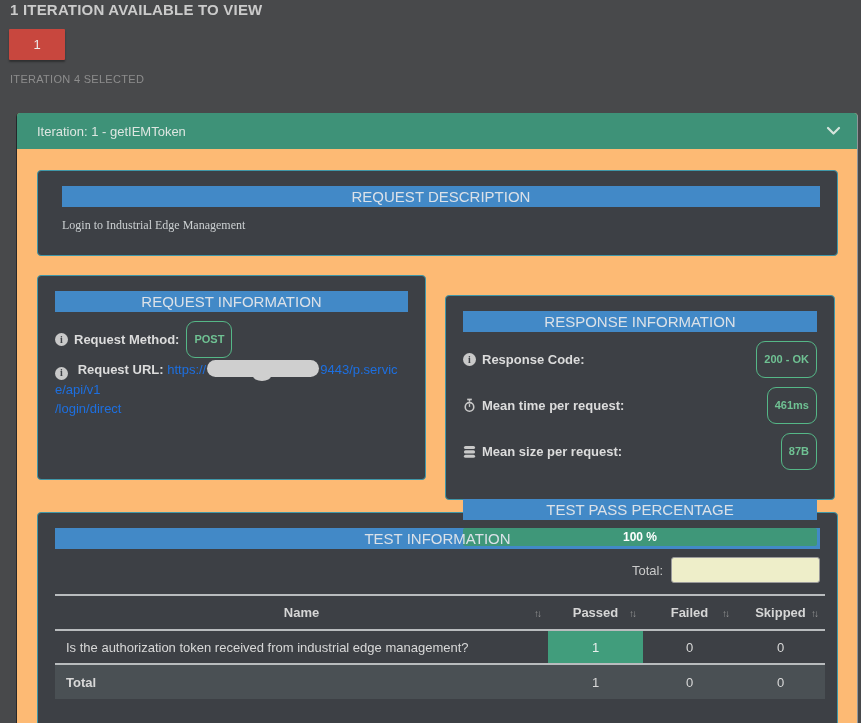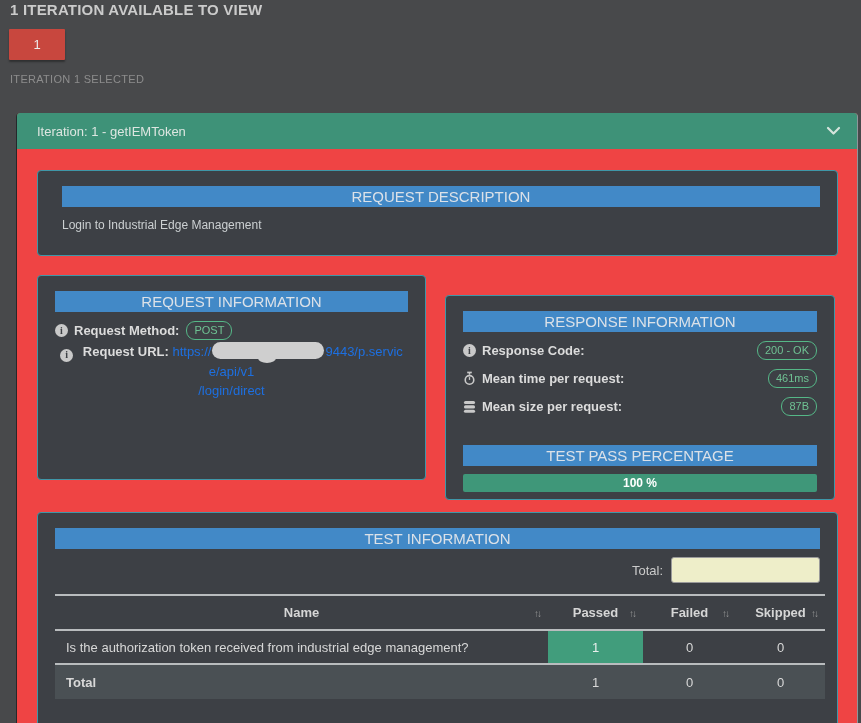--- a/index.html
+++ b/index.html
@@ -14,63 +14,63 @@
     display:block; margin:11px 0 0 9px; width:56px; height:31px;
     background:#c8473e; border:none; border-radius:1px; color:#eceaea;
     font-size:13px; font-family:inherit; cursor:pointer;
     box-shadow:0 2px 2px rgba(0,0,0,.35);
   }
   .selected-caption { margin:13px 0 0 10px; font-size:11px; color:#8d8d8d; letter-spacing:.3px; }
 
   
   .panel {
     position:absolute; left:16px; top:113px; width:842px; bottom:0;
-    background:#ef4444; border-left:1px solid #26282b; border-right:1px solid #8f969a;
+    background:#fdba74; border-left:1px solid #26282b; border-right:1px solid #8f969a;
     border-radius:4px 4px 0 0;
   }
   .panel-header {
     height:36px; background:#3e9278; border-radius:3px 3px 0 0;
     display:flex; align-items:center; padding:0 16px 0 20px;
     color:#dde6e1; font-size:13px; cursor:pointer;
   }
   .panel-header .chev { margin-left:auto; display:flex; }
   .panel-body { padding:21px 19px 0 20px; }
 
   .card { border:1px solid #3f97a8; border-radius:4px; padding:15px 17px; background:#3d4045; }
   .bluebar {
     background:#4289c7; color:#dbe1e8; text-align:center;
     font-size:15px; height:21px; line-height:21px; overflow:hidden;
   }
 
   
   .desc-card { height:86px; margin-bottom:19px;padding-left:24px; }
-  .desc-text { margin-top:11px; font-family:Liberation Sans, sans-serif; font-size:12px; color:#ccd0d2; }
+  .desc-text { margin-top:11px; font-family:Liberation Serif, serif; font-size:12px; color:#ccd0d2; }
 
   
   .two-col { display:flex; gap:19px; margin-bottom:12px; }
   .req-card  { width:389px; height:205px; }
   .resp-card { width:390px; height:205px;margin-top:20px; }
 
   .info-line { display:flex; align-items:center; margin-top:9px; font-size:13px; line-height:19px; color:#dcdcdc; }
   .info-line .lbl { font-weight:bold; white-space:nowrap; }
   .icon-info {
     flex:0 0 auto; width:13px; height:13px; border-radius:50%;
     background:#c9c9c9; color:#3d4045; font-size:10px; font-weight:bold;
     display:inline-flex; align-items:center; justify-content:center;
     margin-right:6px; font-family:"Liberation Serif", serif; line-height:1;
   }
   .icon-svg { flex:0 0 auto; margin-right:6px; display:inline-flex; }
 
   .badge {
     border:1px solid #55b787; color:#6fc193; border-radius:9px;
-    font-size:11px; font-weight:normal; padding:2px 7px; line-height:13px; white-space:nowrap;
+    font-size:11px; font-weight:bold; padding:11px 7px; line-height:13px; white-space:nowrap;
   }
   .method-badge { margin-left:7px; }
 
-  .url-block { margin-top:2px; font-size:13px; line-height:19px; color:#dcdcdc;text-align:center; }
+  .url-block { margin-top:2px; font-size:13px; line-height:19px; color:#dcdcdc; }
   .url-block .icon-info { vertical-align:-2px; display:inline-flex; }
   .url-block .lbl { font-weight:bold; }
   .url-link { color:#1d6fe0; text-decoration:none; word-break:break-all; }
   .redact {
     display:inline-block; vertical-align:-3px; width:112px; height:17px;
     background:#cfcfcf; border-radius:9px; position:relative; margin:0 1px;
   }
   .redact::after {
     content:""; position:absolute; left:46px; bottom:-4px; width:18px; height:10px;
     background:#cfcfcf; border-radius:50%;
@@ -115,21 +115,21 @@
   tr.total-row td.name { text-align:left; padding-left:11px; font-weight:bold; }
   tr.total-row td.num { text-align:center; }
 </style>
 </head>
 <body>
 
 <h1 class="heading">1 ITERATION AVAILABLE TO VIEW</h1>
 
 <button class="iter-btn">1</button>
 
-<div class="selected-caption">ITERATION 1 SELECTED</div>
+<div class="selected-caption">ITERATION 4 SELECTED</div>
 
 <div class="panel">
 
   <div class="panel-header">
     <span>Iteration: 1 - getIEMToken</span>
     <span class="chev">
       <svg width="15" height="10" viewBox="0 0 15 10">
         <polyline points="2,2 7.5,7.5 13,2" fill="none" stroke="#d6e4dc" stroke-width="2.2" stroke-linecap="round" stroke-linejoin="round"></polyline>
       </svg>
     </span>

